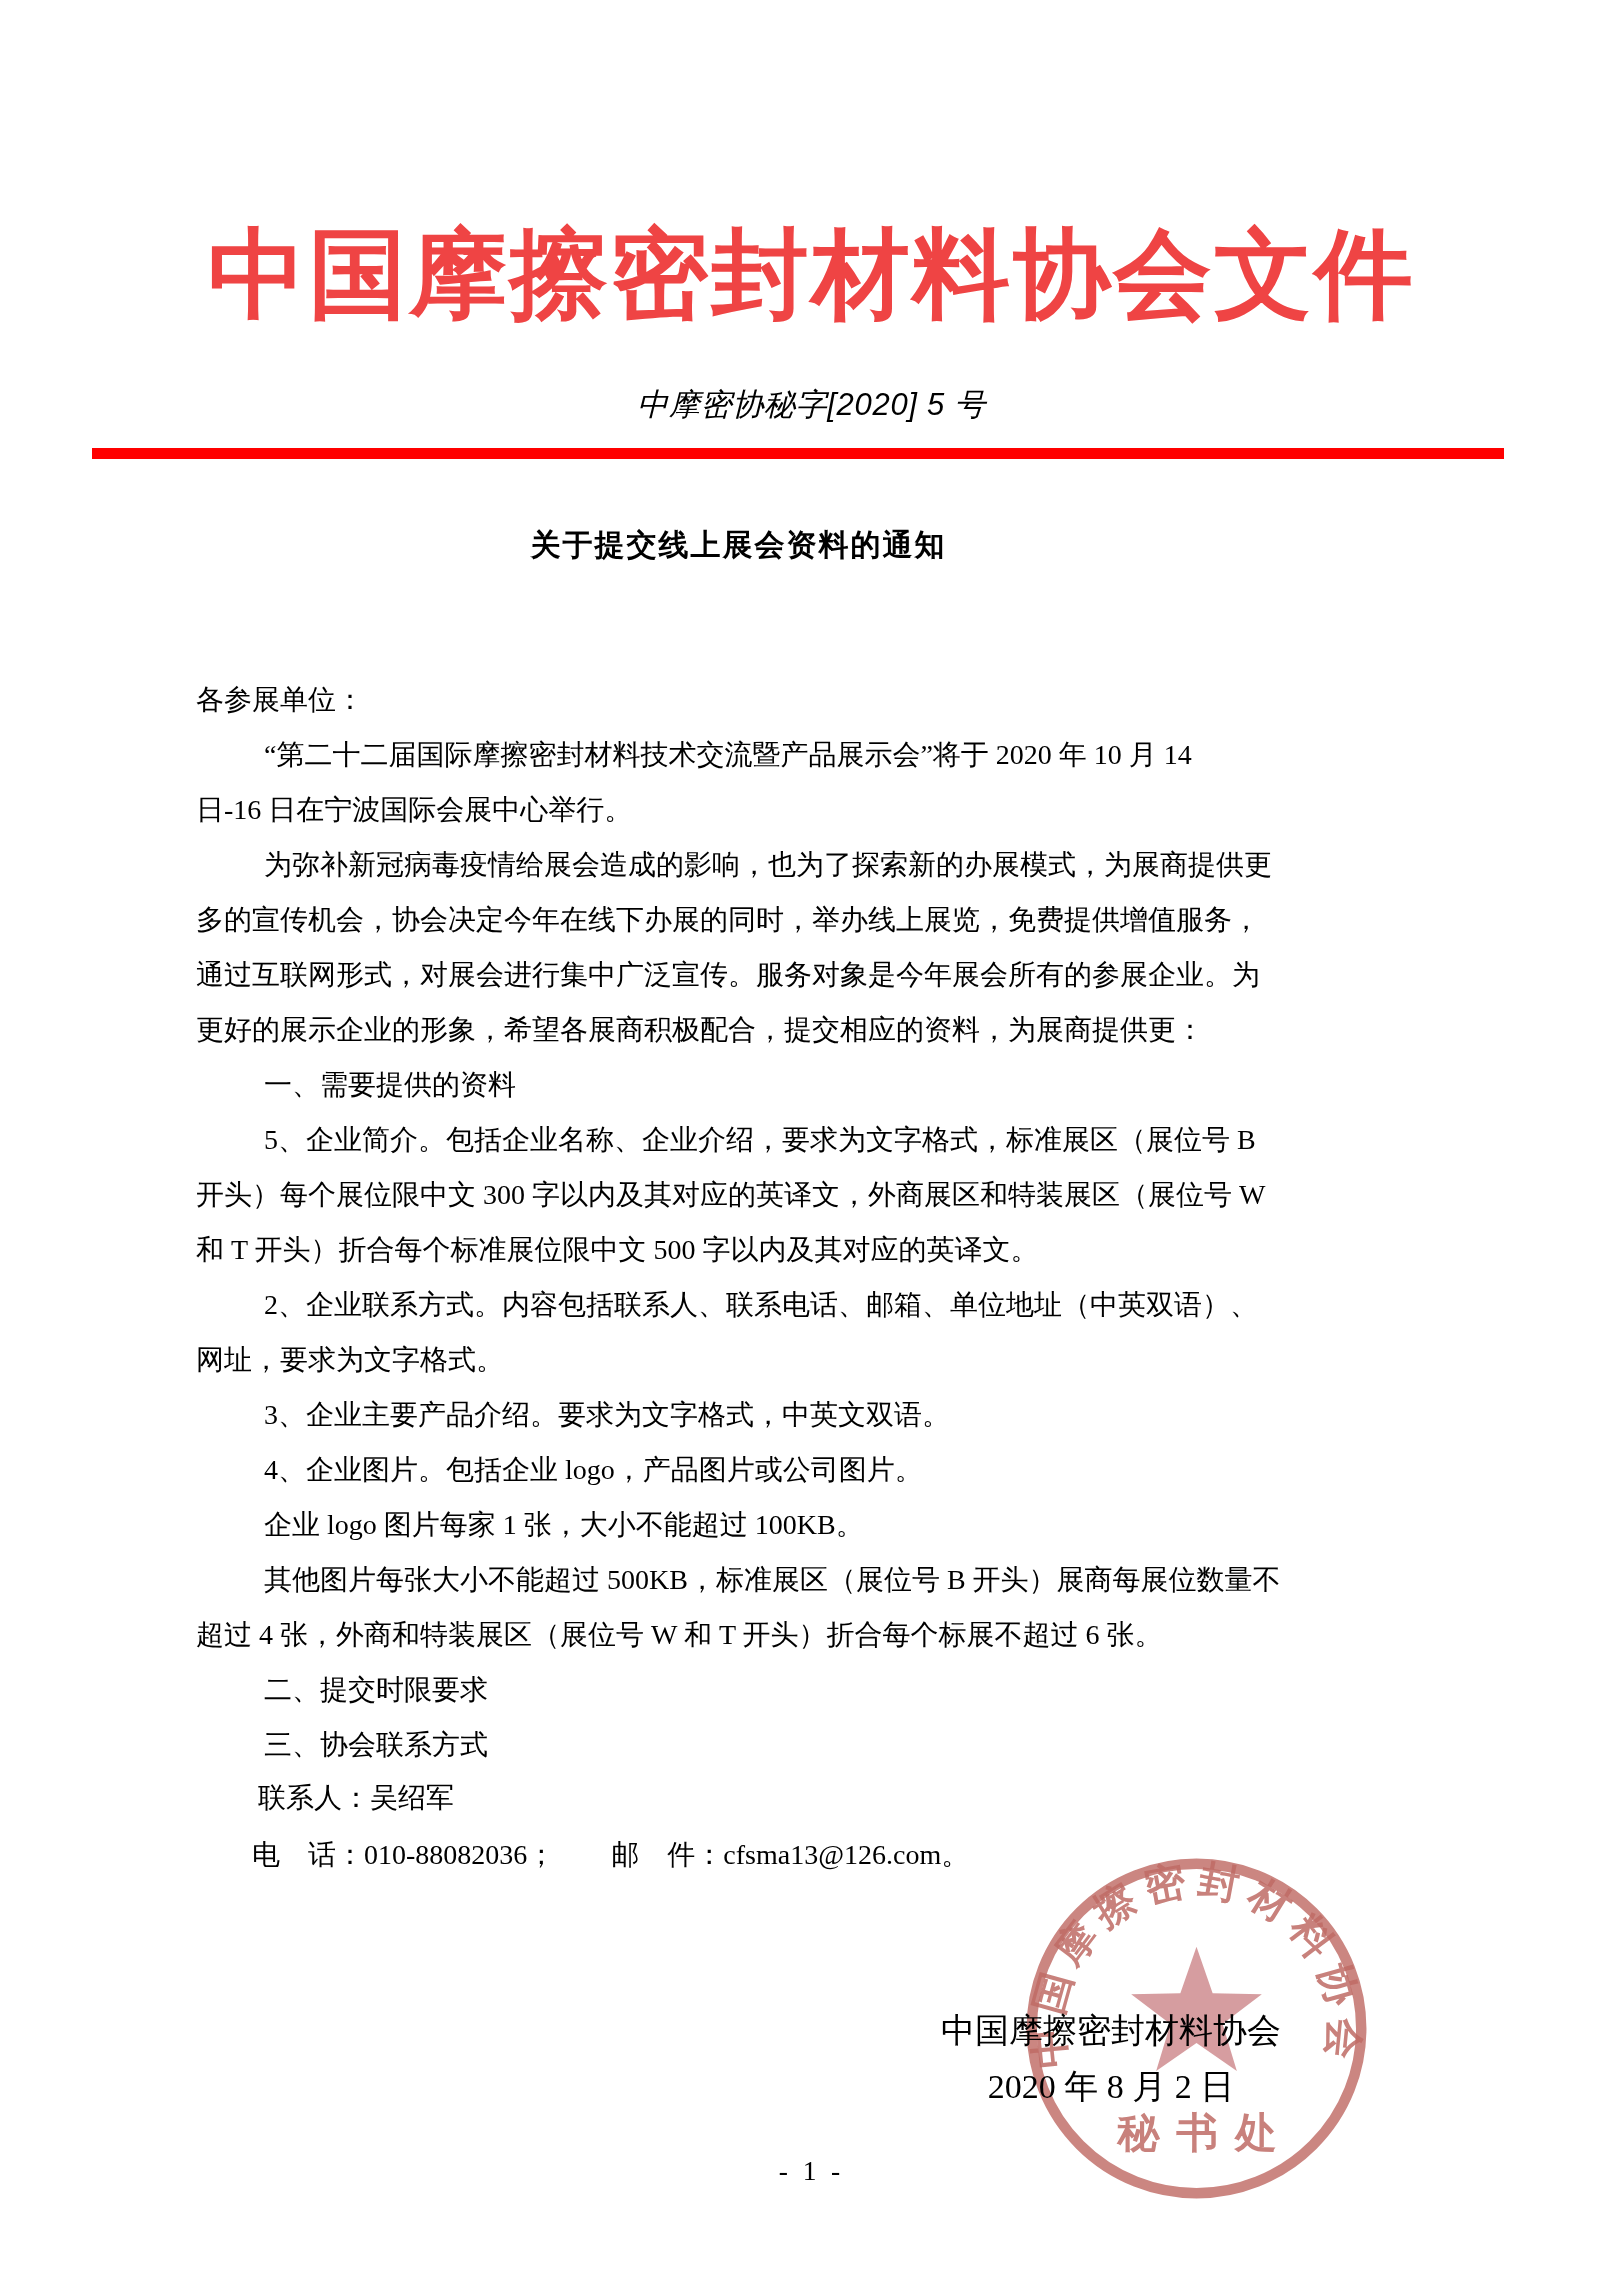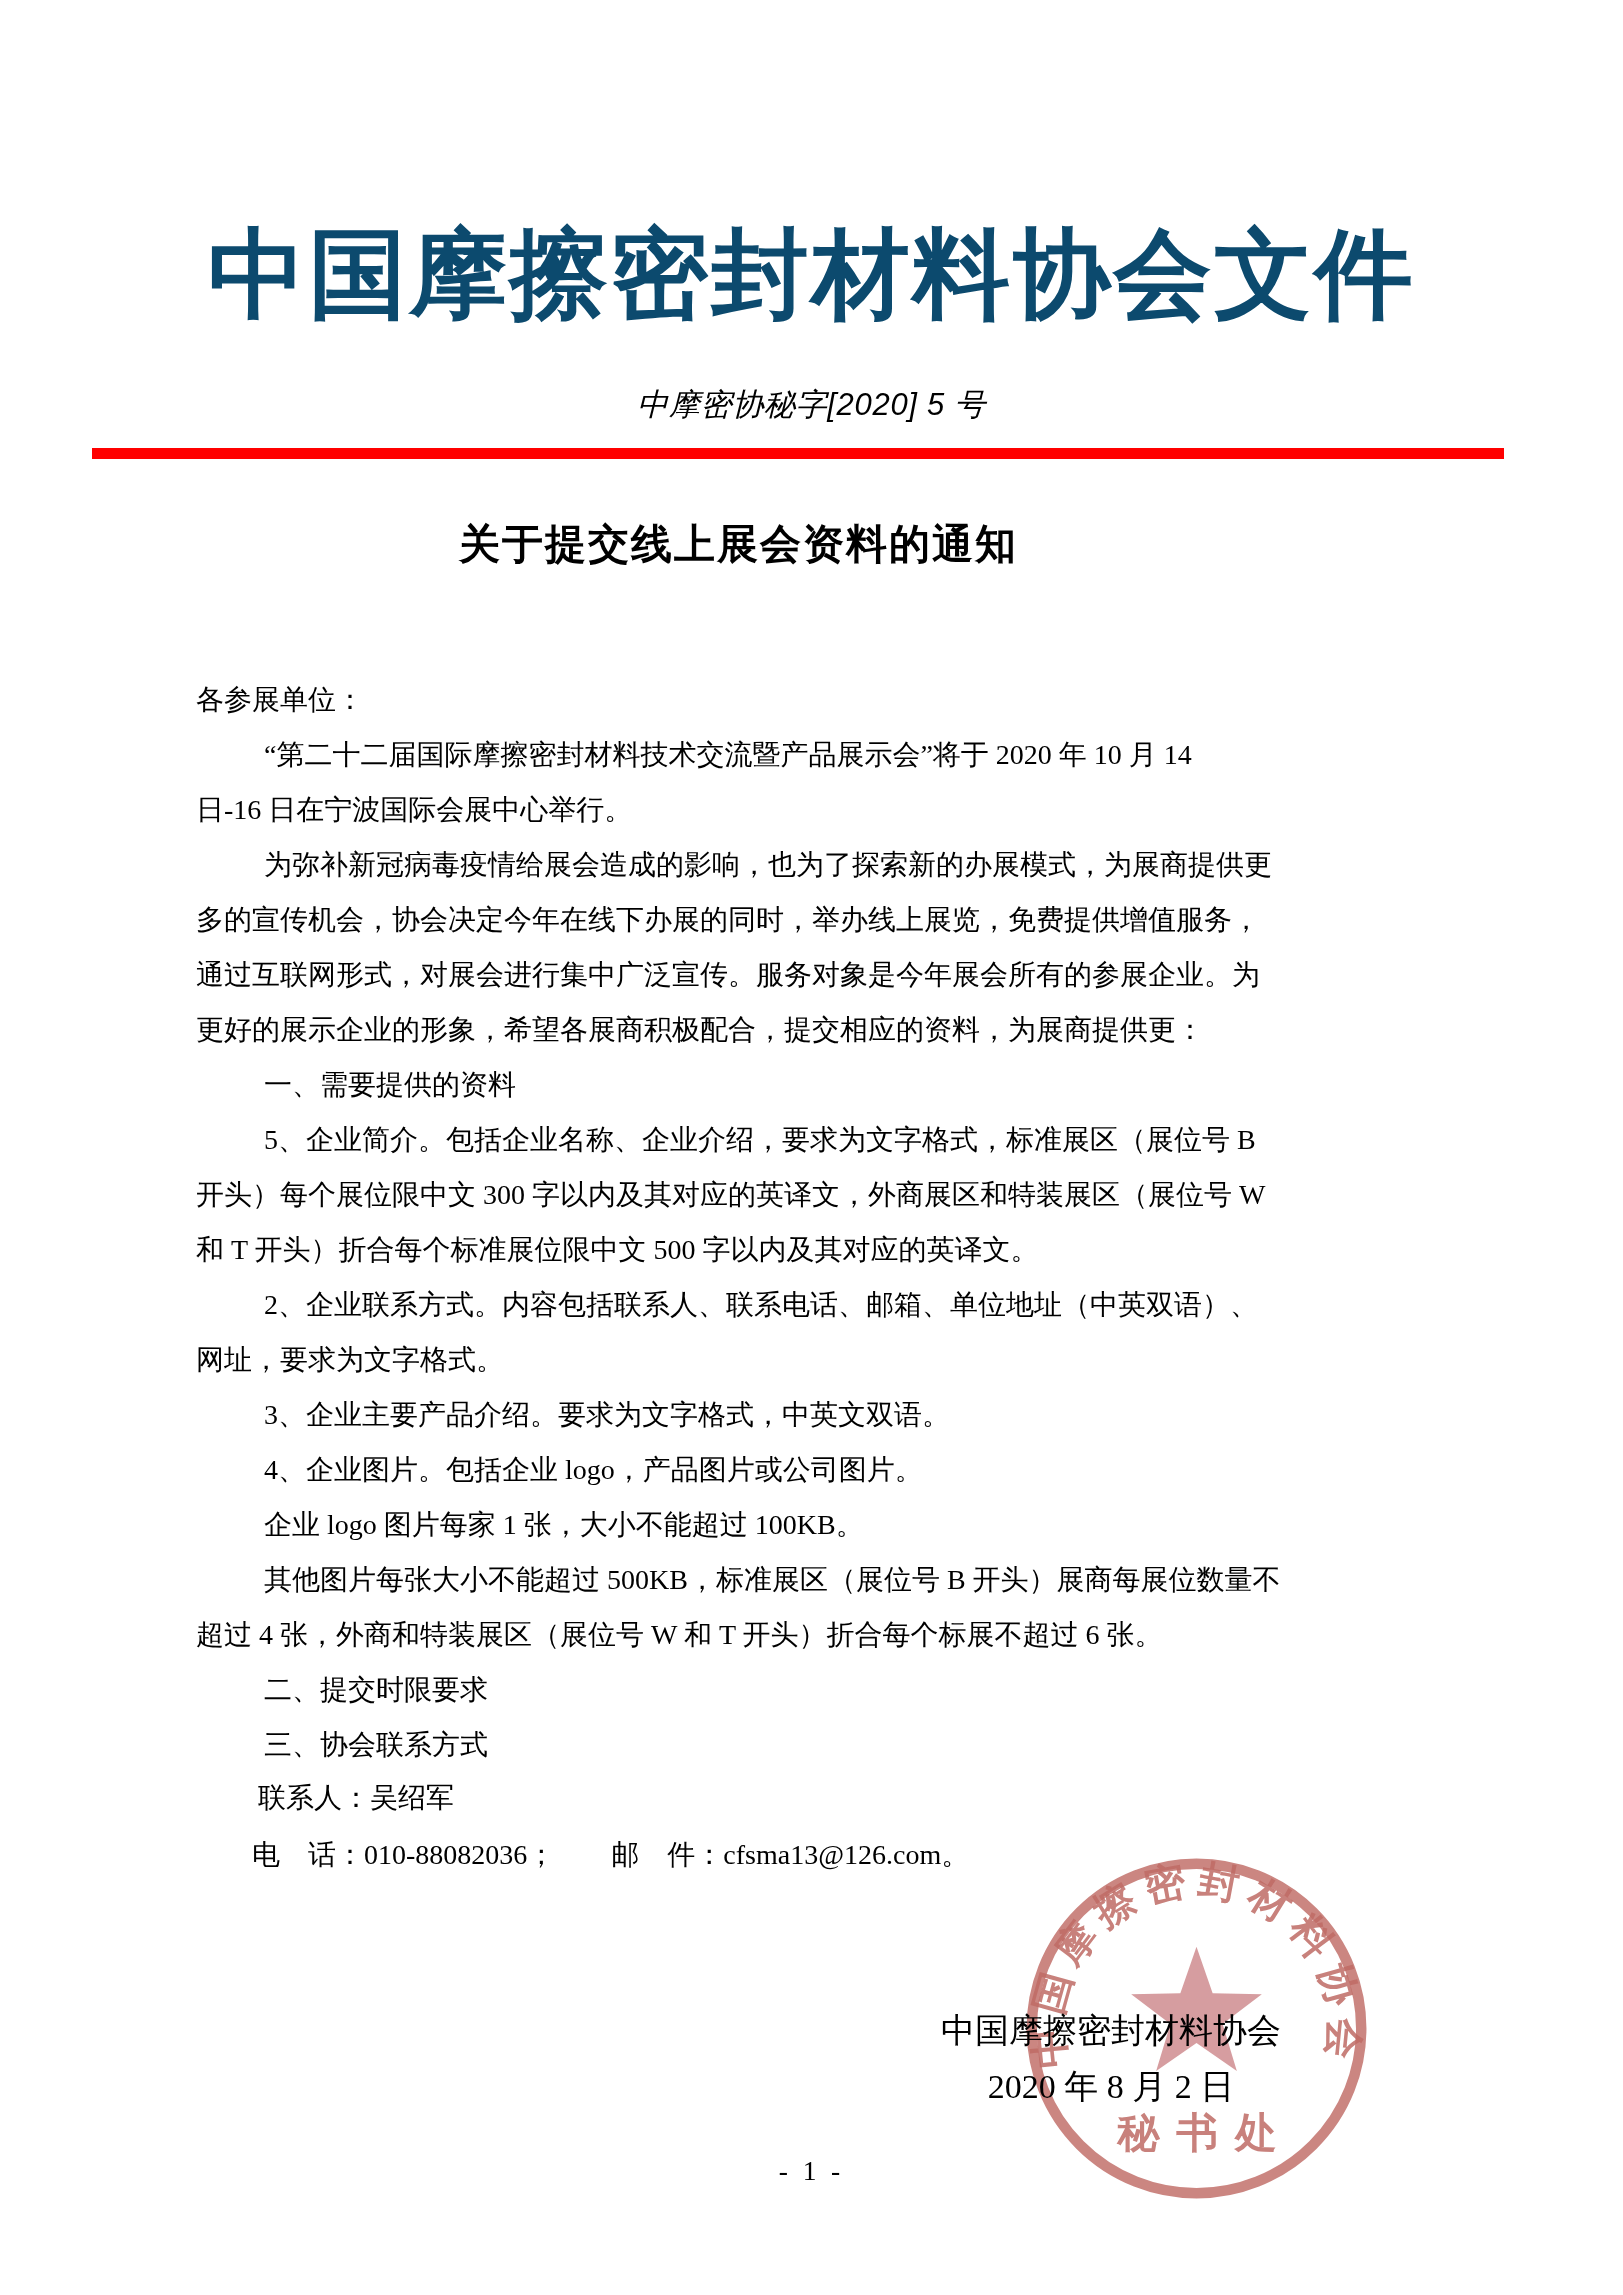--- a/index.html
+++ b/index.html
@@ -23,21 +23,21 @@
     font-size:31px; line-height:39px; letter-spacing:0.7px;font-style:italic;
   }
   .red-rule {
     position:absolute; top:448px; left:92px;
     width:1412px; height:11px;
   }
   .notice-title {
     position:absolute; top:521px; left:0; width:1477px; margin:0;
     text-align:center;
     font-family:"Liberation Sans","DejaVu Sans",sans-serif;
-    font-weight:bold; font-size:41px; line-height:47px; letter-spacing:2px;
+    font-weight:bold; font-size:30px; line-height:47px; letter-spacing:2px;
   }
   .body-block { position:absolute; top:672px; left:196px; width:1231px; }
   .ln {
     height:55px; line-height:55px;
     font-size:28px; white-space:nowrap;
   }
   .i2  { padding-left:68px; }  
   .i18 { padding-left:62px;font-family:Liberation Mono, monospace; }   
   .i16 { padding-left:56px; }   
   .sig-block {
@@ -54,21 +54,21 @@
     position:absolute; top:2156px; left:0; width:1623px;
     text-align:center; font-size:27.5px; line-height:30px;
     letter-spacing:3.9px;
   }
 </style>
 </head>
 <body>
 
 <div class="page">
 
-  <div class="org-title" style="color:#0c4a6e;">中国摩擦密封材料协会文件</div>
+  <div class="org-title" style="color:#ef4444;">中国摩擦密封材料协会文件</div>
 
   <div class="doc-number">中摩密协秘字[2020] 5 号</div>
 
   <div class="red-rule" style="background:#FF0000;"></div>
 
   <h1 class="notice-title">关于提交线上展会资料的通知</h1>
 
   <div class="body-block">
     <div class="ln">各参展单位：</div>
     <div class="ln i2">“第二十二届国际摩擦密封材料技术交流暨产品展示会”将于 2020 年 10 月 14</div>

